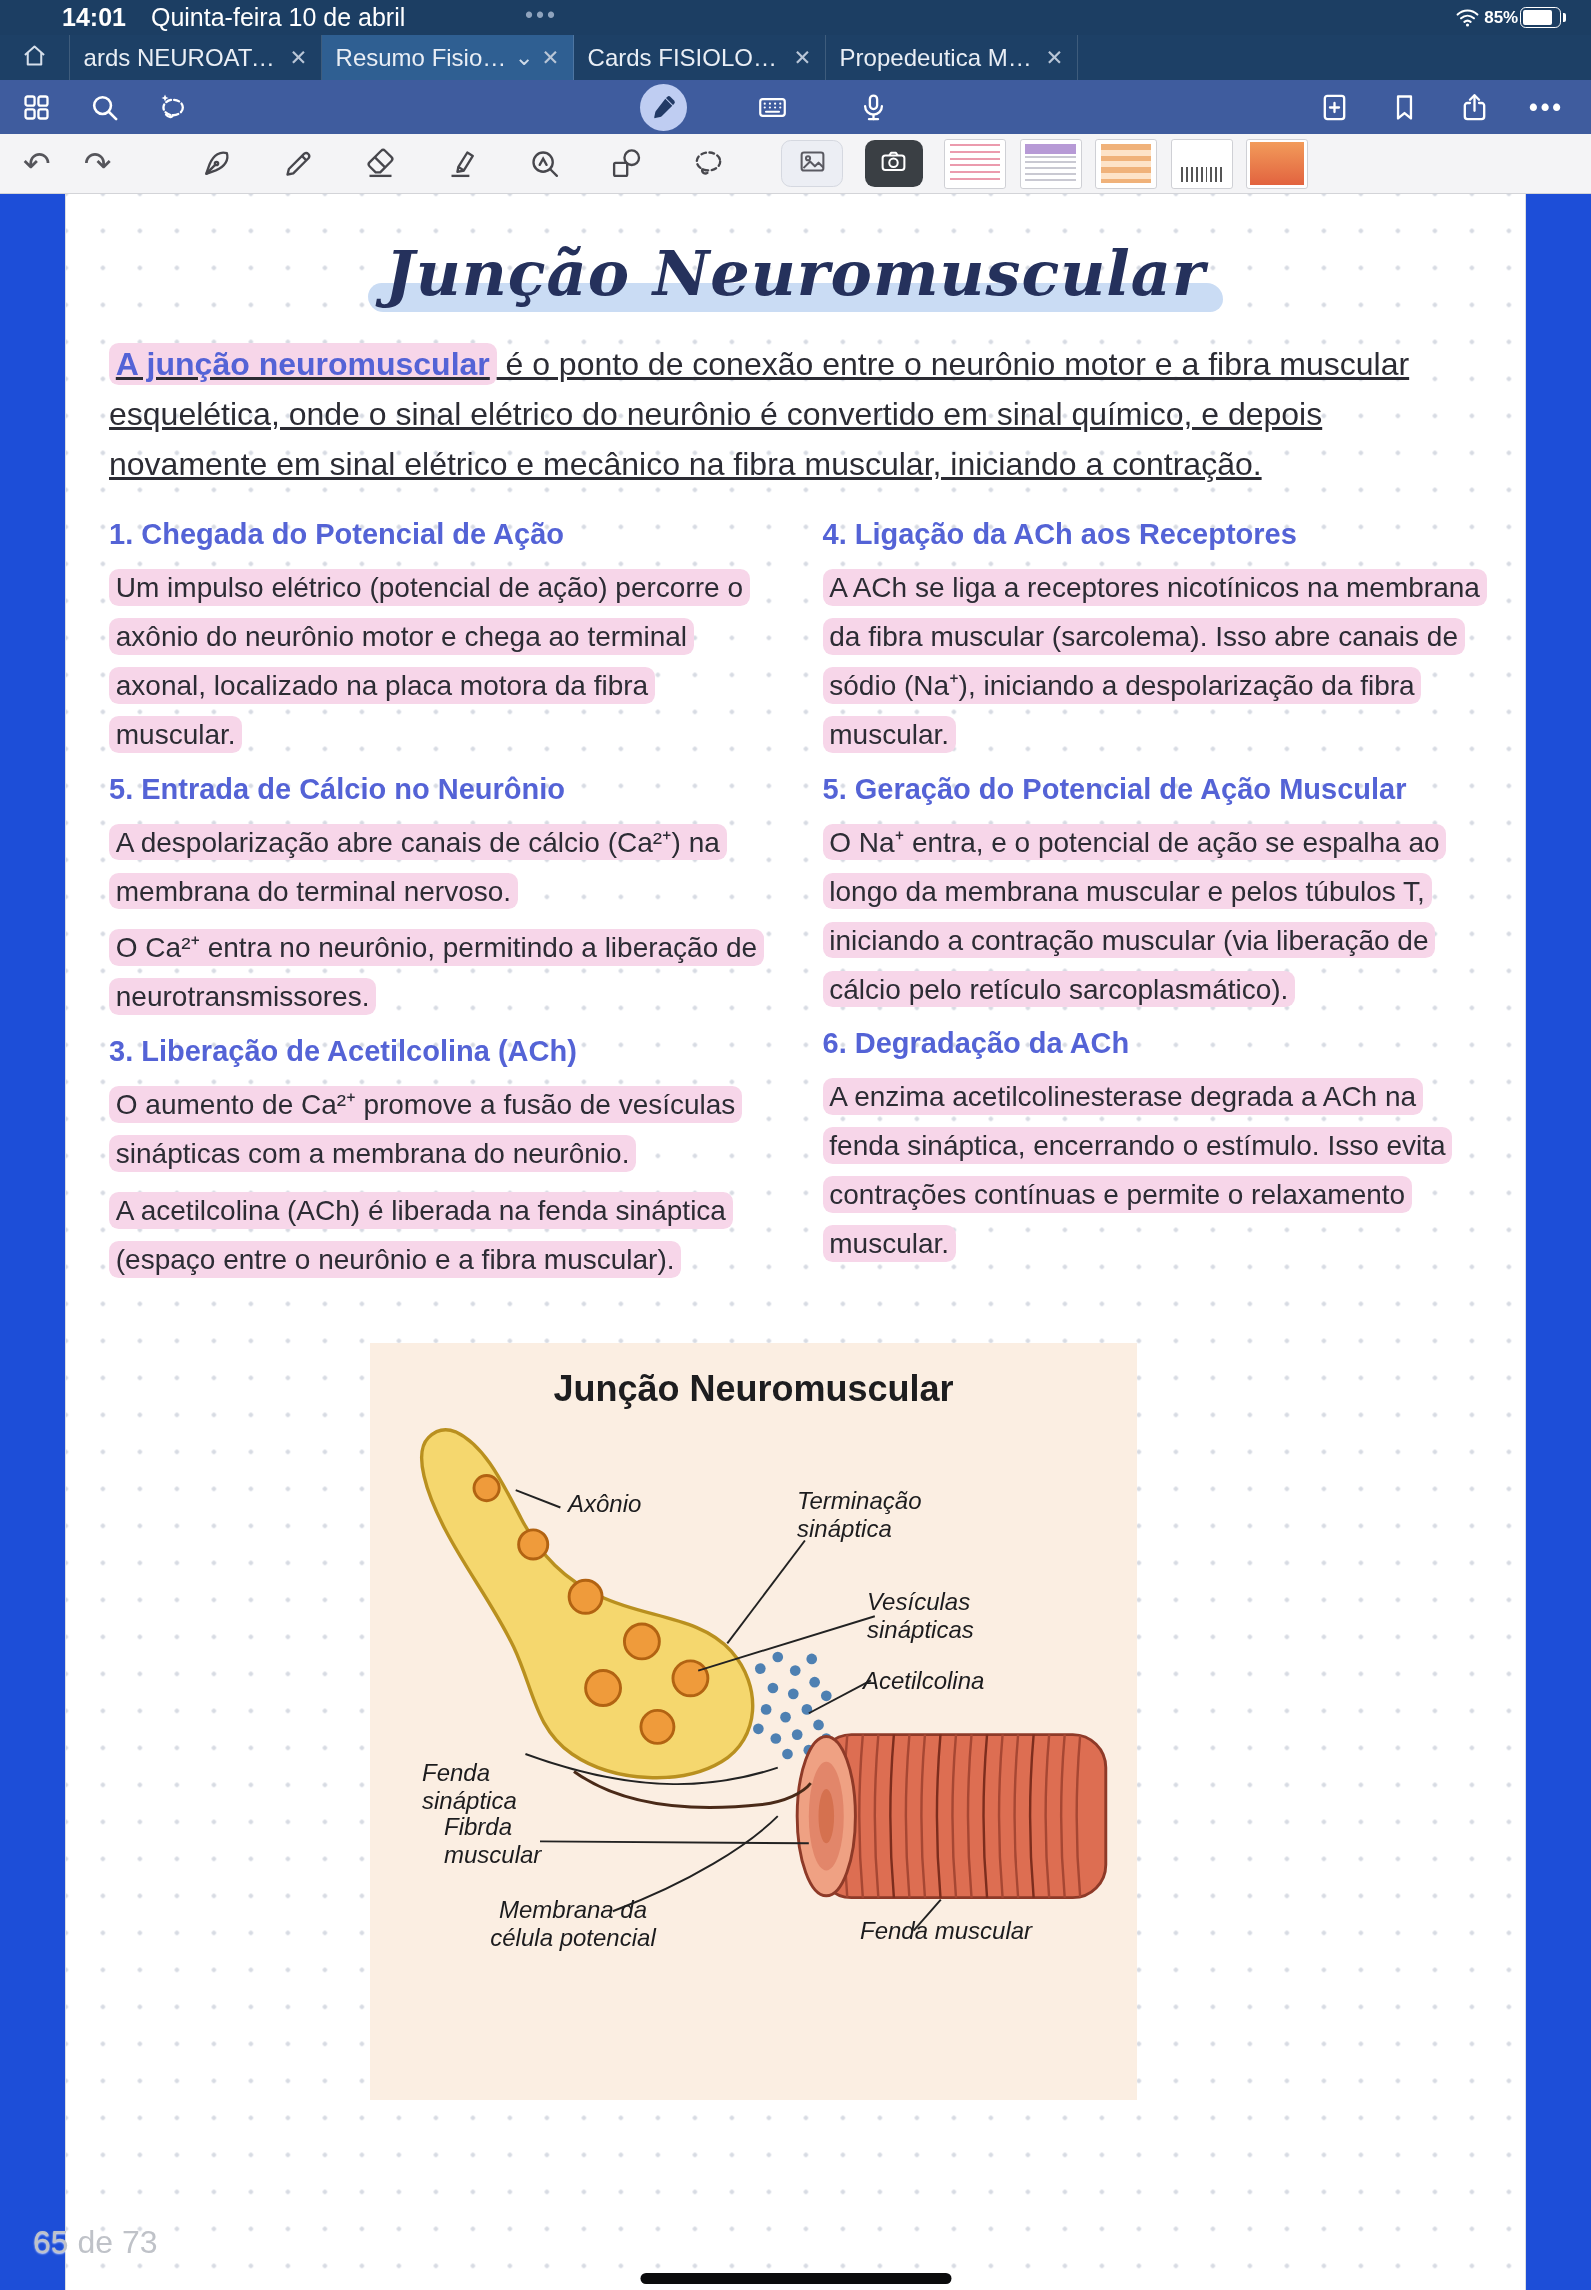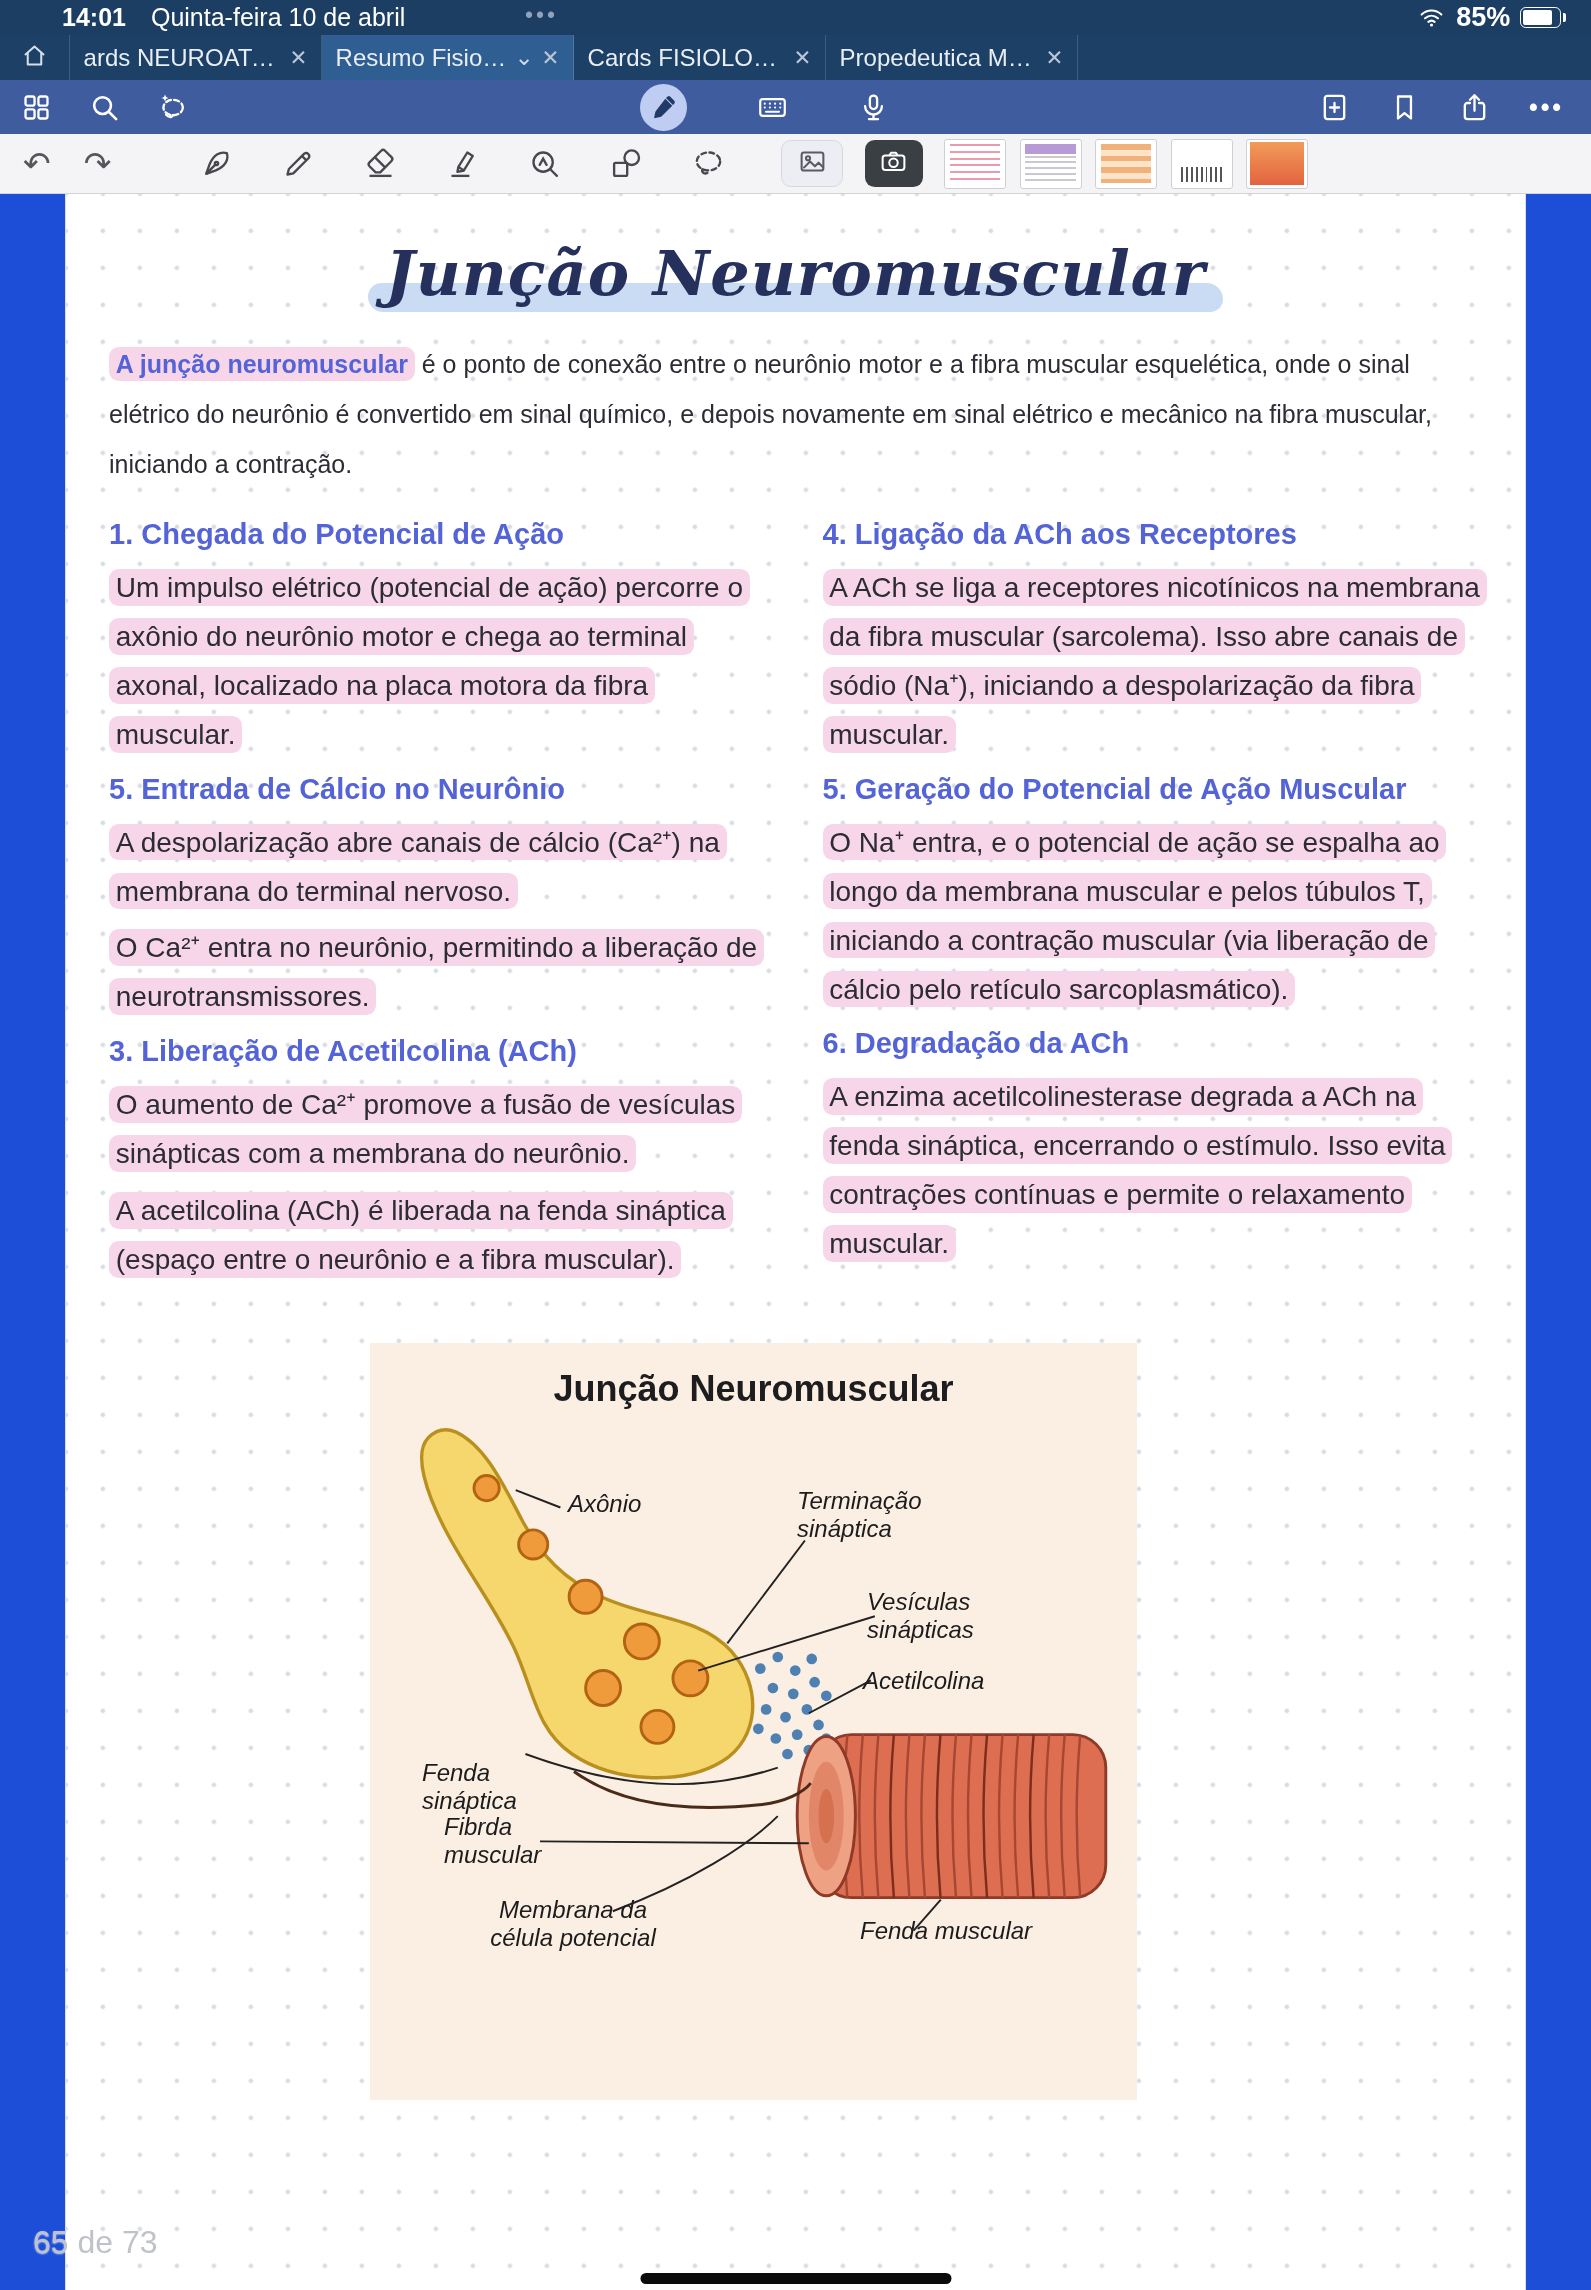--- a/index.html
+++ b/index.html
@@ -7,21 +7,21 @@
   body { font-family:"Liberation Sans", sans-serif; background:#e8eaed; }
   .screen { width:1591px; height:2290px; display:flex; flex-direction:column; position:relative; }
 
   
   .status-bar { height:35px; background:#1c3e63; color:#fff; display:flex; align-items:center;
                 justify-content:space-between; padding:0 25px; position:relative; flex:0 0 auto; }
   .status-left { display:flex; gap:25px; align-items:center; font-size:25px; }
   .status-time { font-weight:700;margin-left:37px; }
   .status-date { font-weight:400; }
   .mt-dots { position:absolute; left:33%; top:1.9px; color:#8fa3bd; font-size:23px; letter-spacing:2.9px; }
-  .status-right { display:flex; gap:10px; align-items:center; font-size:27px; font-weight:600; }
+  .status-right { display:flex; gap:2px; align-items:center; font-size:17px; font-weight:600; }
   .icon svg { display:block; }
   .wifi svg { width:29px; height:25px; }
   .battery { display:flex; align-items:center; gap:1.9px; }
   .battery-body { width:41px; height:20.4px; border:1.9px solid #fff; border-radius:5.8px; padding:1.9px; display:block; }
   .battery-fill { display:block; height:100%; width:82%; background:#fff; border-radius:1.9px; }
   .battery-cap { width:2.9px; height:8.7px; background:#fff; border-radius:0 1.9px 1.9px 0; display:block; }
 
   
   .tab-bar { height:45px; background:#1d4066; display:flex; flex:0 0 auto; }
   .home-btn { width:70px; display:flex; align-items:center; justify-content:center; color:#d6dfeb;
@@ -79,21 +79,21 @@
           box-shadow:0 0 0 1px #dcdee2; padding:37px 43px 0;
           background-image:radial-gradient(circle,#d7dbe3 1.9px,transparent 2.5px);
           background-size:37px 37px; background-position:18.4px 18.4px; }
   .title-wrap { text-align:center; margin-top:5.8px; }
   .note-title { display:inline-block; position:relative; font-family:"DejaVu Serif", serif; font-style:italic;
                 font-weight:700; font-size:62px; color:#25315c; letter-spacing:1px; padding:0 9.7px; }
   .title-hl { position:absolute; left:-7.8px; right:-7.8px; bottom:-1.9px; height:29px; background:#cadcf4;
               border-radius:14.6px 17.5px 13.6px 16.5px; z-index:0; }
   .note-title .t-text { position:relative; z-index:1; }
 
-  .intro { margin:29px 0 7.8px; font-size:25px; line-height:50px; color:#2c2c34; }
+  .intro { margin:29px 0 7.8px; font-size:32px; line-height:50px; color:#2c2c34;text-decoration:underline; }
   .intro-lead { color:#5463d6; font-weight:700; }
   .hl { background:#f7d6e9; border-radius:9.7px; padding:2.9px 6.8px;
         -webkit-box-decoration-break:clone; box-decoration-break:clone; }
 
   .columns { display:flex; gap:54px; margin-top:15.5px; }
   .col { flex:1; font-size:28px; line-height:49px; color:#2c2c34; }
   .sec-heading { color:#5463d6; font-size:29px; font-weight:700; line-height:45px; margin:7.8px 0 5.8px; }
   .col p { margin:0 0 7.8px; }
 
   

